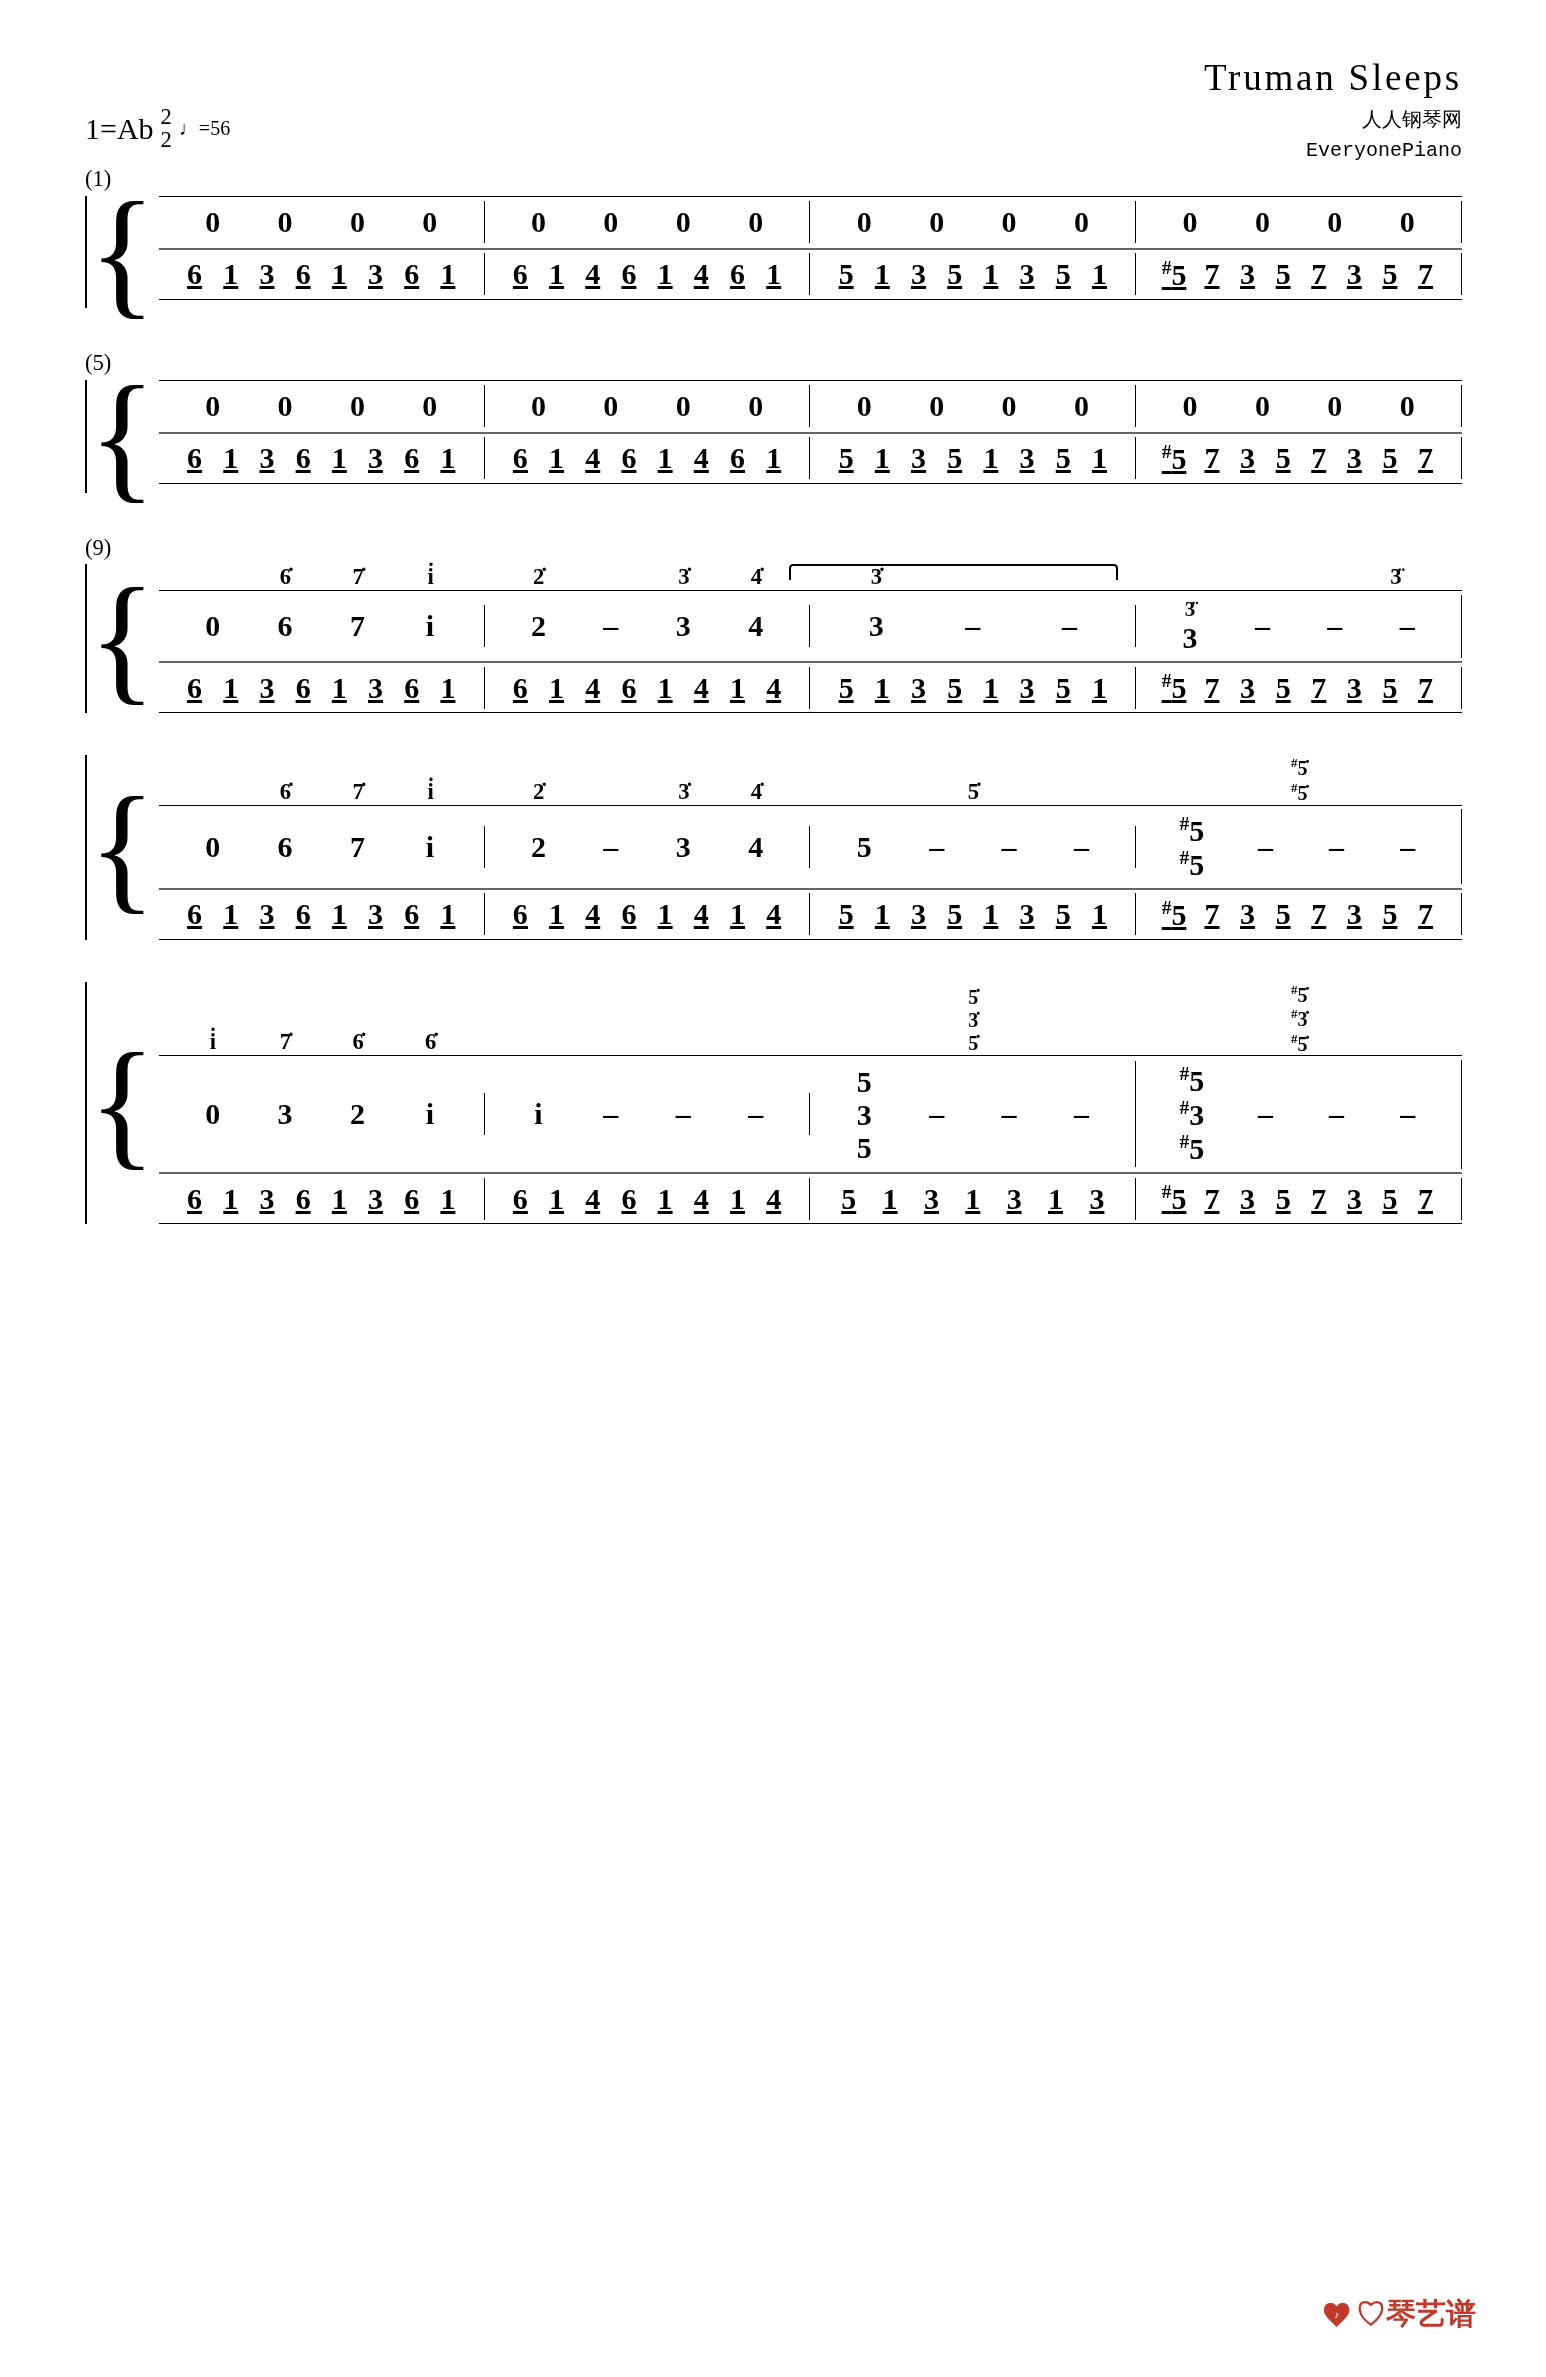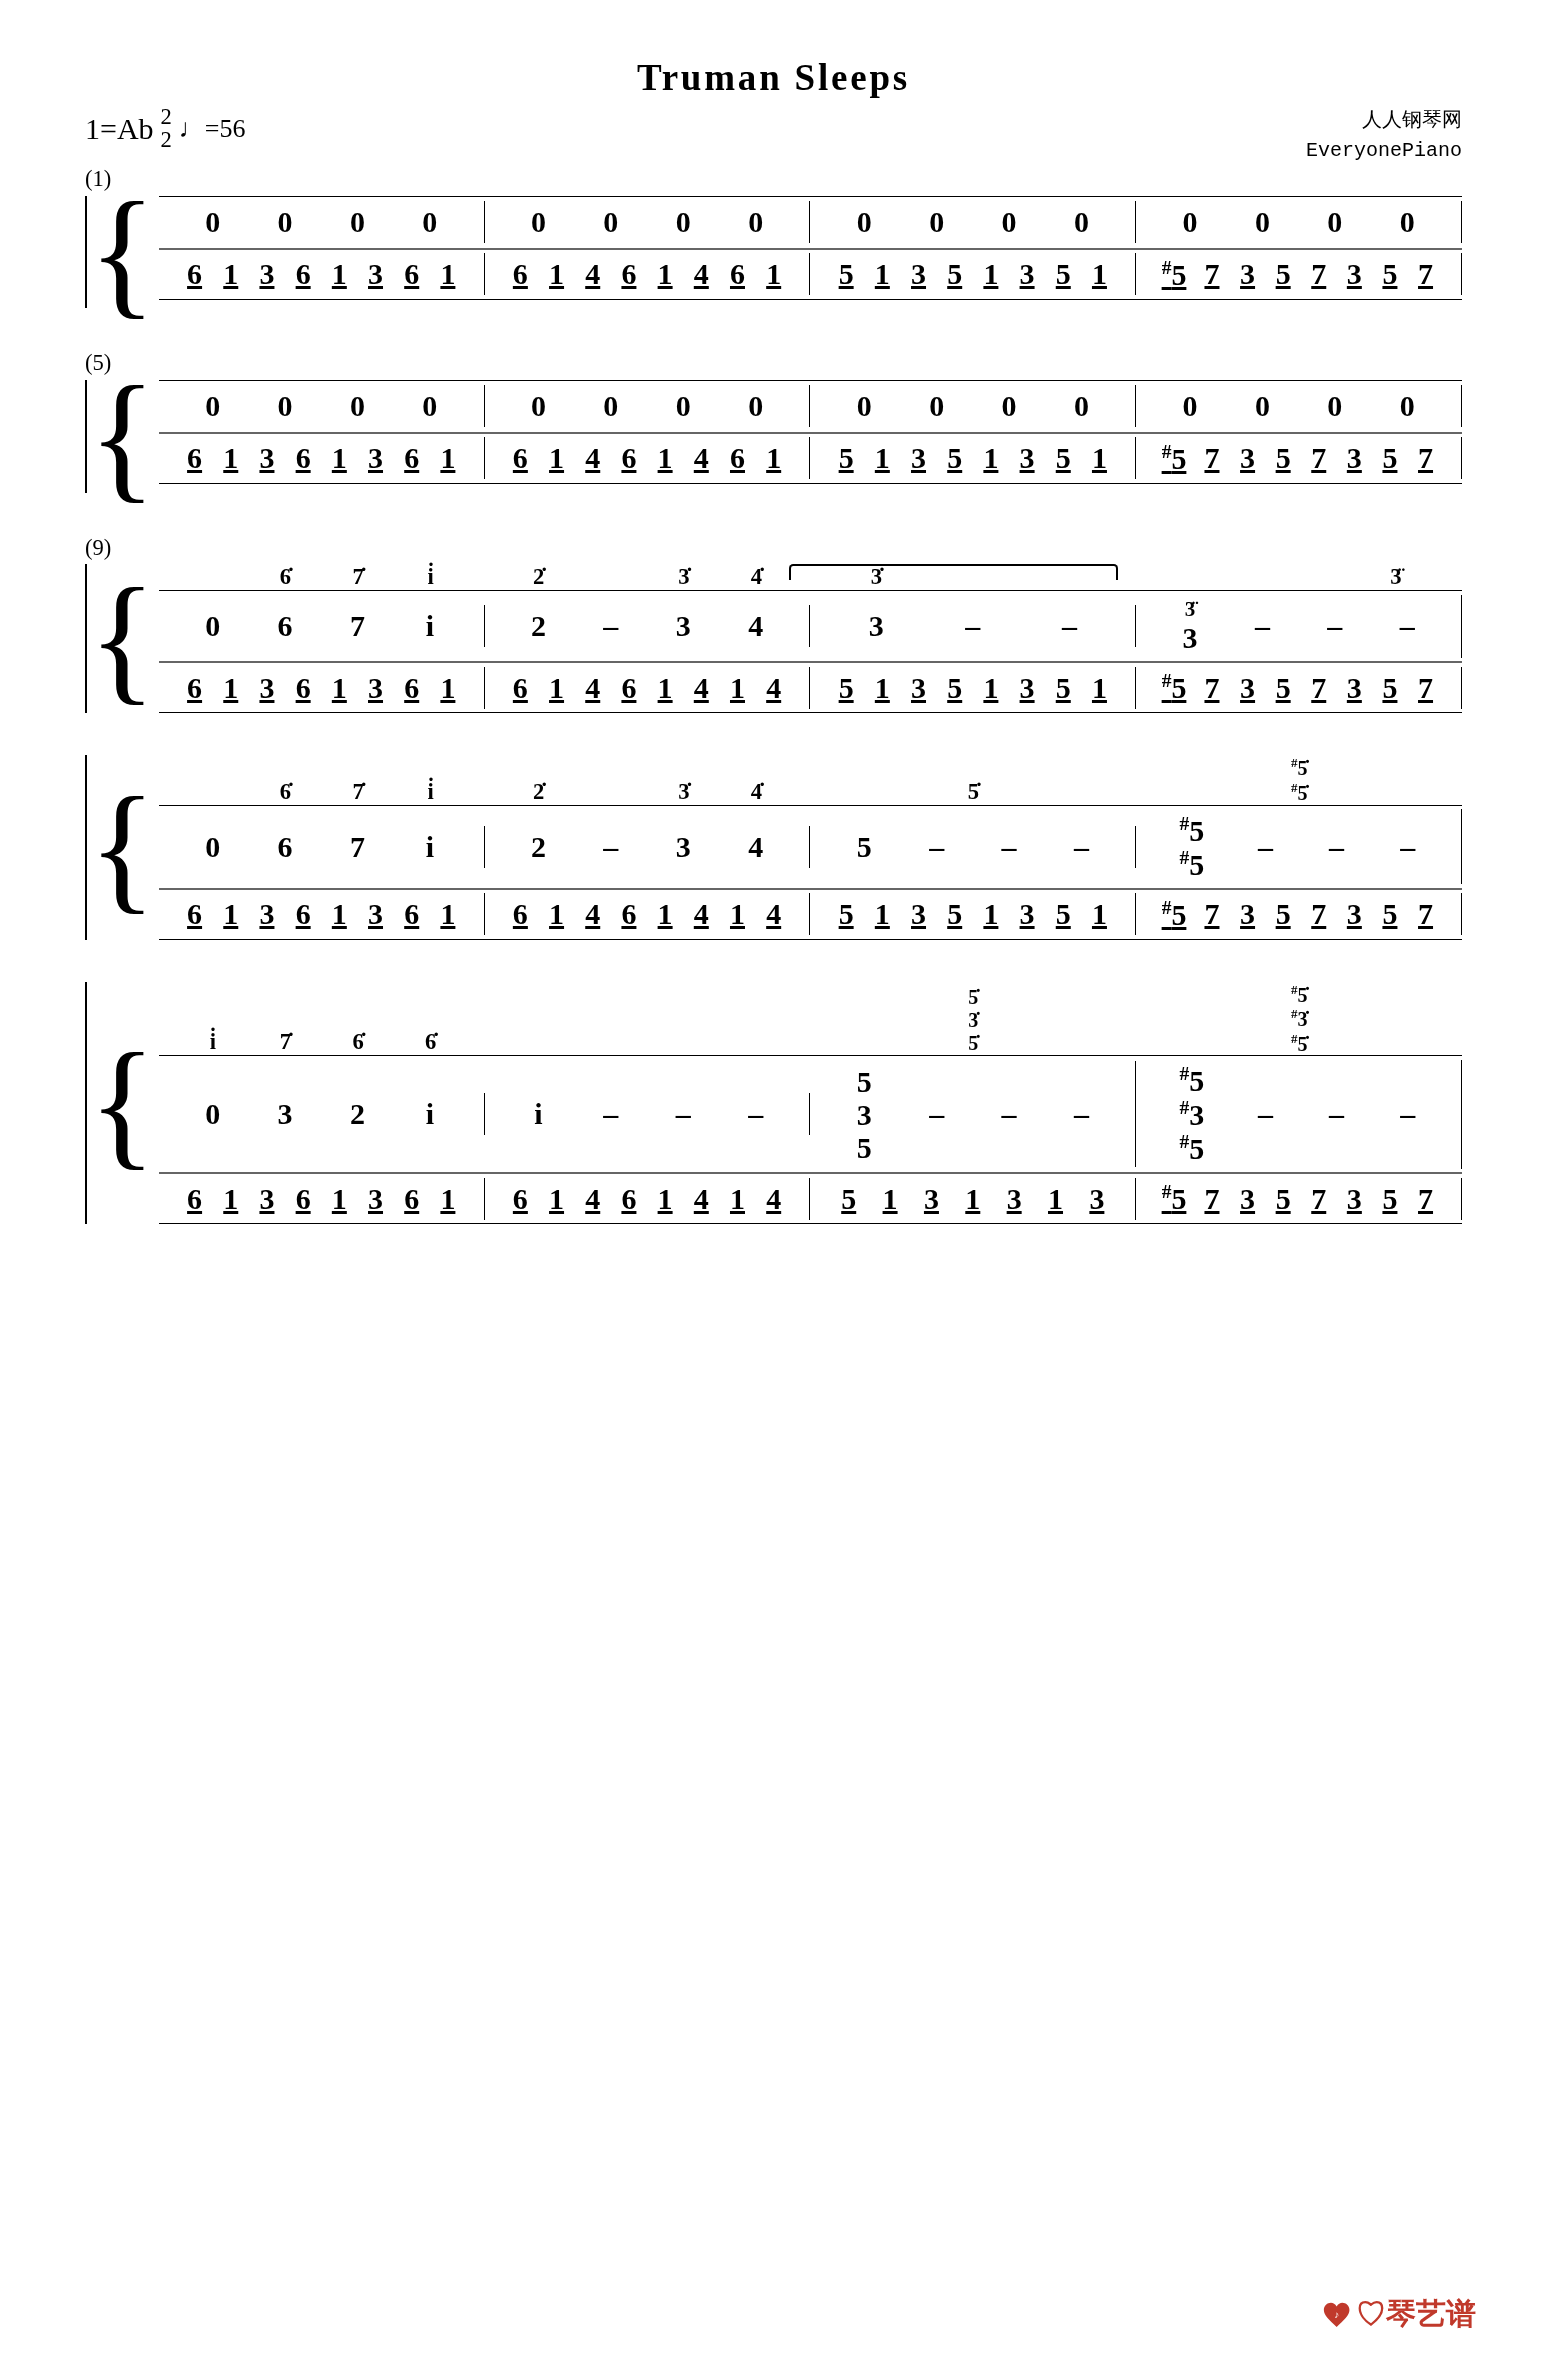--- a/index.html
+++ b/index.html
@@ -19,23 +19,24 @@
       position: relative;
     }
 
     .title-section {
       text-align: center;
       margin-bottom: 7px;
     }
 
     .main-title {
       font-size: 37px;
-      font-weight: bold;
+      font-weight: normal;
       letter-spacing: 2.8px;
       font-family: 'Times New Roman', serif;
+      text-align: right;
     }
 
     .subtitle {
       font-size: 25.4px;
       letter-spacing: 1.4px;
       font-family: 'Courier New', monospace;
       margin-top: 2.8px;
     }
 
     .meta-row {
@@ -170,21 +171,21 @@
     <div class="main-title">Truman Sleeps</div>
   </div>
 
   <div class="meta-row">
     <div class="tempo-info">
       <span style="font-size:30px;">1=Ab</span>
       <span style="display:inline-flex;flex-direction:column;align-items:center;font-size:22.6px;line-height:1.0;margin:0 2.8px;vertical-align:middle;">
         <span>2</span>
         <span>2</span>
       </span>
-      <span style="font-size:26px;">♩=56</span>
+      <span style="font-size:20px;">♩=56</span>
     </div>
     <div class="source-info">
       <div>人人钢琴网</div>
       <div>EveryonePiano</div>
     </div>
   </div>
 
   <div class="section">
     <div class="section-num">(1)</div>
     <div class="notation-wrapper">

